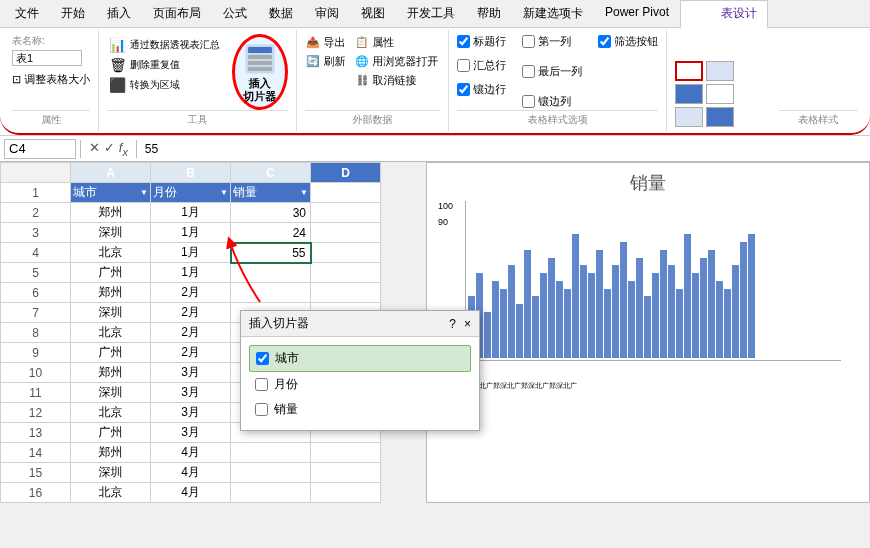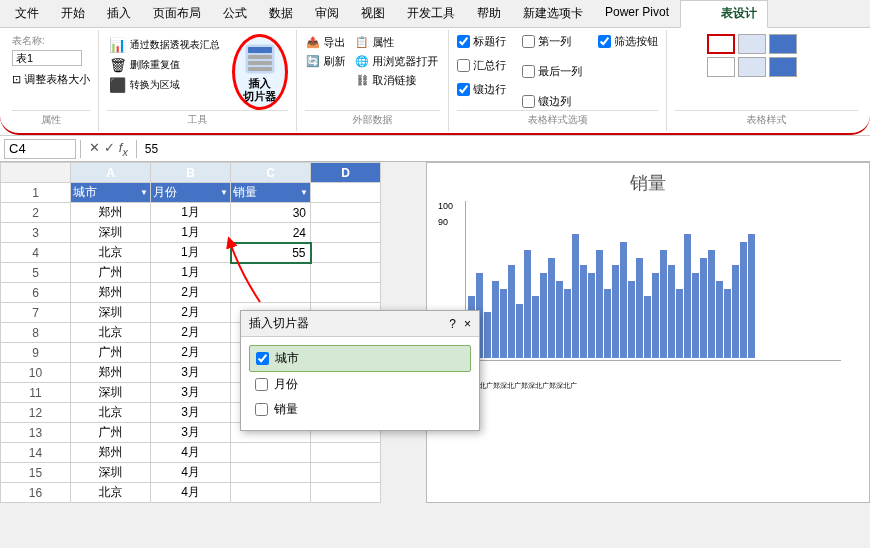--- a/index.html
+++ b/index.html
@@ -2,21 +2,21 @@
 <html><head>
   <meta charset="utf-8">
   <style>
     * { margin: 0; padding: 0; box-sizing: border-box; }
     body { font-family: 'Microsoft YaHei', SimSun, Arial, sans-serif; font-size: 12px; background: #f0f0f0; width: 870px; height: 548px; overflow: hidden; }
 
     
     .ribbon { background: #fff; border-bottom: 1px solid #ccc; }
     .ribbon-tabs { display: flex; background: #f0f0f0; border-bottom: 1px solid #ccc; padding-left: 4px; }
     .ribbon-tab { padding: 4px 10px; font-size: 12px; cursor: pointer; border: 1px solid transparent; }
-    .ribbon-tab.active { background: #fff; border-color: #ccc #ccc #fff #ccc; color: #14532d; font-weight: bold; margin-bottom: -1px; padding-left: 40px; }
+    .ribbon-tab.active { background: #fff; border-color: #ccc #ccc #fff #ccc; color: #4c1d95; font-weight: normal; margin-bottom: -1px; padding-left: 40px; }
     .ribbon-content { background: #fff; display: flex; align-items: stretch; padding: 2px 4px; min-height: 90px; border-bottom: 2px solid #c00; border-radius: 19px; }
     .ribbon-item-small { display: flex; flex-direction: row; align-items: center; gap: 3px; cursor: pointer; padding: 1px 2px; white-space: nowrap; font-size: 11px; }
 
     
     .insert-slicer-btn { display: flex; flex-direction: column; align-items: center; cursor: pointer; padding: 4px 6px; border-radius: 50%; border: 3px solid red; background: #e8f4ff; min-width: 56px; }
     .cb-item { display: flex; align-items: center; gap: 3px; font-size: 11px; }
 
     
     .formula-bar { display: flex; align-items: center; background: #fff; border-bottom: 1px solid #bbb; padding: 2px 4px; height: 26px; }
     .name-box { width: 72px; border: 1px solid #bbb; padding: 1px 4px; font-size: 13px; height: 20px; }
@@ -182,21 +182,21 @@
         <div style="display:flex;flex-direction:column;gap:3px;padding-top:0px;">
           <div class="cb-item">
               <input type="checkbox" checked="" style="">
               <span>筛选按钮</span>
             </div>
         </div>
       </div>
       <div style="font-size:10px;color:#888;margin-top:auto;border-top:1px solid #ddd;width:100%;text-align:center;padding-top:2px;">表格样式选项</div>
     </div>
 
-    <div style="display:flex;flex-direction:column;align-items:center;padding:4px 8px;min-width:80px;flex:1;gap:24px;">
+    <div style="display:flex;align-items:flex-end;padding:4px 8px;min-width:80px;flex:1;gap:24px;">
       <div style="display:flex;flex-direction:row;gap:3px;flex-wrap:wrap;max-width:120px;">
         <div style="width:28px;height:20px;background:#fff;border:2px solid #c00;"></div>
         <div style="width:28px;height:20px;background:#dae3f3;border:1px solid #aaa;"></div>
         <div style="width:28px;height:20px;background:#4472c4;border:1px solid #aaa;"></div>
         <div style="width:28px;height:20px;background:#fff;border:1px solid #aaa;"></div>
         <div style="width:28px;height:20px;background:#dae3f3;border:1px solid #aaa;"></div>
         <div style="width:28px;height:20px;background:#4472c4;border:1px solid #aaa;"></div>
       </div>
       <div style="font-size:10px;color:#888;margin-top:auto;border-top:1px solid #ddd;width:100%;text-align:center;padding-top:2px;">表格样式</div>
     </div>

